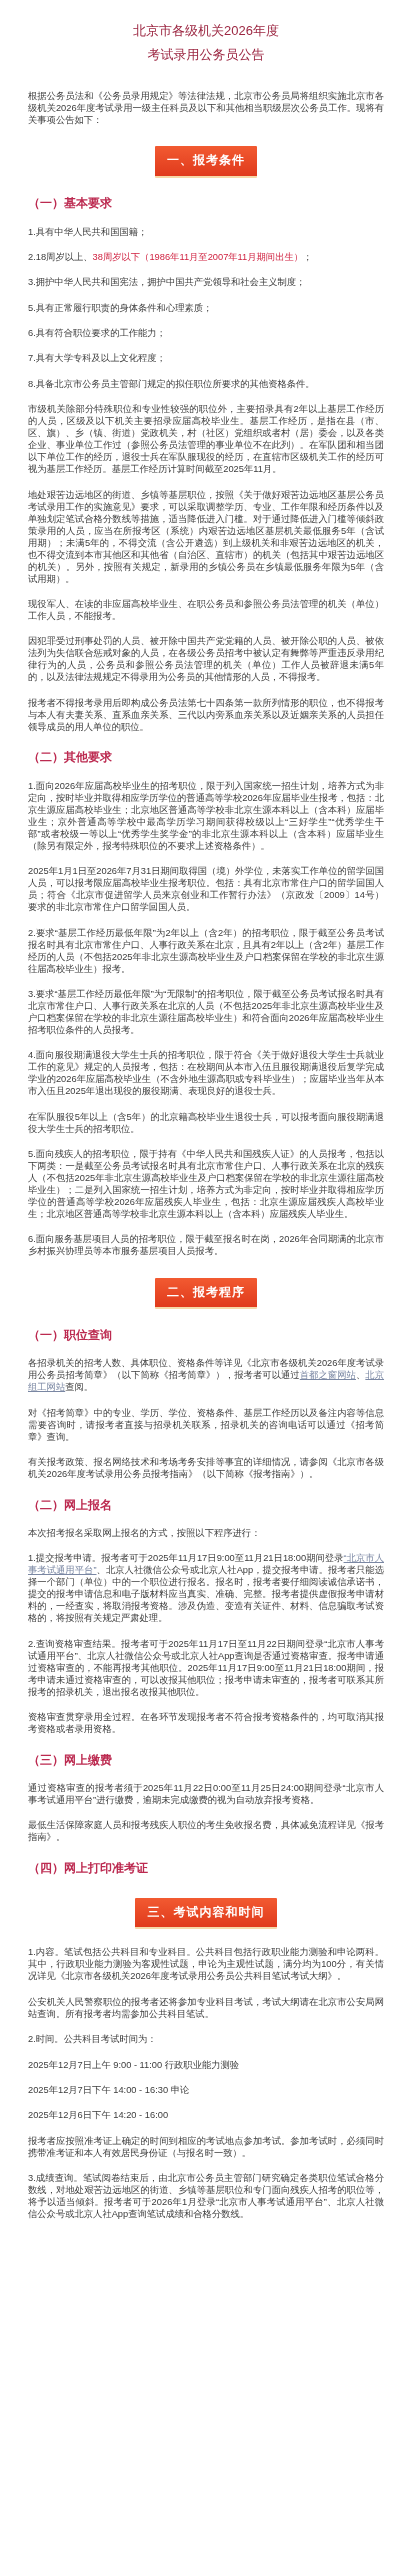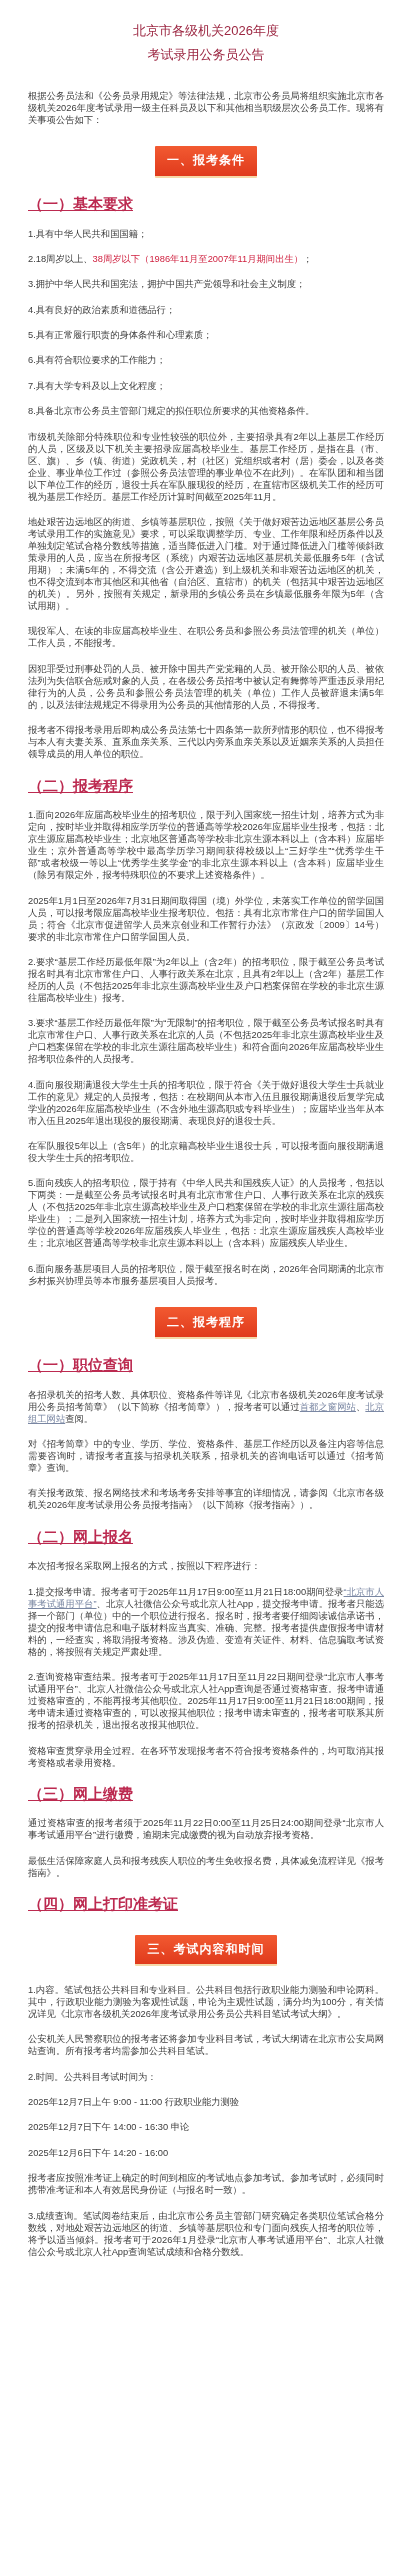--- a/index.html
+++ b/index.html
@@ -1,48 +1,47 @@
 <!DOCTYPE html>
 <html style="--title-color: #9c2742;font-size:8.2px"><head>
 <meta charset="utf-8">
 <style>
   html,body{margin:0;padding:0;background:#ffffff;}
   body{font-family:"Liberation Sans","DejaVu Sans",sans-serif;color:#3c3c3c;}
   .page{width:412px;min-height:3993px;margin:0 auto;box-sizing:border-box;padding:12.4px 28px 24px;background:#ffffff;}
   h1{color:#9c2742;font-size:13px;line-height:1.85;text-align:center;font-weight:normal;margin:6.2px 0 23px;}
   main p{font-size:9.3px;line-height:12px;margin:13.4px 0;text-align:justify;text-justify:inter-ideograph;}
-  main h3{color:#bc2a50;font-size:15px;font-weight:bold;margin:16.5px 0 13.4px;text-decoration:underline;}
+  main h3{color:#bc2a50;font-size:12px;font-weight:bold;margin:16.5px 0 13.4px;}
   .section-btn{display:table;margin:20.6px auto 17.5px;padding:6.2px 12.4px;background:linear-gradient(180deg,#f25a31,#e03a1c);border-bottom:2.1px solid #f6d8a8;color:#ffffff;font-size:12px;font-weight:bold;letter-spacing:1px;border-radius:1px;text-align:center;}
   .run-red{color:#cf1f3e;font-weight:normal;}
   a.run-link{color:#7a87a3;text-decoration:underline;cursor:pointer;}
 </style>
 </head>
 <body>
 
 <div class="page">
   <h1><span>北京市各级机关2026年度</span><br><span>考试录用公务员公告</span></h1>
 
   <main>
       <p><span>根据公务员法和《公务员录用规定》等法律法规，北京市公务员局将组织实施北京市各级机关2026年度考试录用一级主任科员及以下和其他相当职级层次公务员工作。现将有关事项公告如下：</span></p>
       <div class="section-btn">一、报考条件</div>
       <h3>（一）基本要求</h3>
       <p><span>1.具有中华人民共和国国籍；</span></p>
       <p><span>2.18周岁以上、</span><span class="run-red">38周岁以下（1986年11月至2007年11月期间出生）</span><span>；</span></p>
       <p><span>3.拥护中华人民共和国宪法，拥护中国共产党领导和社会主义制度；</span></p>
-      <p><span>4.具有良好的政治素质和道德品行；</span></p>
       <p><span>5.具有正常履行职责的身体条件和心理素质；</span></p>
       <p><span>6.具有符合职位要求的工作能力；</span></p>
       <p><span>7.具有大学专科及以上文化程度；</span></p>
       <p><span>8.具备北京市公务员主管部门规定的拟任职位所要求的其他资格条件。</span></p>
       <p><span>市级机关除部分特殊职位和专业性较强的职位外，主要招录具有2年以上基层工作经历的人员，区级及以下机关主要招录应届高校毕业生。基层工作经历，是指在县（市、区、旗）、乡（镇、街道）党政机关，村（社区）党组织或者村（居）委会，以及各类企业、事业单位工作过（参照公务员法管理的事业单位不在此列）。在军队团和相当团以下单位工作的经历，退役士兵在军队服现役的经历，在直辖市区级机关工作的经历可视为基层工作经历。基层工作经历计算时间截至2025年11月。</span></p>
       <p><span>地处艰苦边远地区的街道、乡镇等基层职位，按照《关于做好艰苦边远地区基层公务员考试录用工作的实施意见》要求，可以采取调整学历、专业、工作年限和经历条件以及单独划定笔试合格分数线等措施，适当降低进入门槛。对于通过降低进入门槛等倾斜政策录用的人员，应当在所报考区（系统）内艰苦边远地区基层机关最低服务5年（含试用期）；未满5年的，不得交流（含公开遴选）到上级机关和非艰苦边远地区的机关，也不得交流到本市其他区和其他省（自治区、直辖市）的机关（包括其中艰苦边远地区的机关）。另外，按照有关规定，新录用的乡镇公务员在乡镇最低服务年限为5年（含试用期）。</span></p>
       <p><span>现役军人、在读的非应届高校毕业生、在职公务员和参照公务员法管理的机关（单位）工作人员，不能报考。</span></p>
       <p><span>因犯罪受过刑事处罚的人员、被开除中国共产党党籍的人员、被开除公职的人员、被依法列为失信联合惩戒对象的人员，在各级公务员招考中被认定有舞弊等严重违反录用纪律行为的人员，公务员和参照公务员法管理的机关（单位）工作人员被辞退未满5年的，以及法律法规规定不得录用为公务员的其他情形的人员，不得报考。</span></p>
       <p><span>报考者不得报考录用后即构成公务员法第七十四条第一款所列情形的职位，也不得报考与本人有夫妻关系、直系血亲关系、三代以内旁系血亲关系以及近姻亲关系的人员担任领导成员的用人单位的职位。</span></p>
-      <h3>（二）报考程序</h3>
+      <h3>（二）其他要求</h3>
       <p><span>1.面向2026年应届高校毕业生的招考职位，限于列入国家统一招生计划，培养方式为非定向，按时毕业并取得相应学历学位的普通高等学校2026年应届毕业生报考，包括：北京生源应届高校毕业生；北京地区普通高等学校非北京生源本科以上（含本科）应届毕业生；京外普通高等学校中最高学历学习期间获得校级以上“三好学生”“优秀学生干部”或者校级一等以上“优秀学生奖学金”的非北京生源本科以上（含本科）应届毕业生（除另有限定外，报考特殊职位的不要求上述资格条件）。</span></p>
       <p><span>2025年1月1日至2026年7月31日期间取得国（境）外学位，未落实工作单位的留学回国人员，可以报考限应届高校毕业生报考职位。包括：具有北京市常住户口的留学回国人员；符合《北京市促进留学人员来京创业和工作暂行办法》（京政发〔2009〕14号）要求的非北京市常住户口留学回国人员。</span></p>
       <p><span>2.要求“基层工作经历最低年限”为2年以上（含2年）的招考职位，限于截至公务员考试报名时具有北京市常住户口、人事行政关系在北京，且具有2年以上（含2年）基层工作经历的人员（不包括2025年非北京生源高校毕业生及户口档案保留在学校的非北京生源往届高校毕业生）报考。</span></p>
       <p><span>3.要求“基层工作经历最低年限”为“无限制”的招考职位，限于截至公务员考试报名时具有北京市常住户口、人事行政关系在北京的人员（不包括2025年非北京生源高校毕业生及户口档案保留在学校的非北京生源往届高校毕业生）和符合面向2026年应届高校毕业生招考职位条件的人员报考。</span></p>
       <p><span>4.面向服役期满退役大学生士兵的招考职位，限于符合《关于做好退役大学生士兵就业工作的意见》规定的人员报考，包括：在校期间从本市入伍且服役期满退役后复学完成学业的2026年应届高校毕业生（不含外地生源高职或专科毕业生）；应届毕业当年从本市入伍且2025年退出现役的服役期满、表现良好的退役士兵。</span></p>
       <p><span>在军队服役5年以上（含5年）的北京籍高校毕业生退役士兵，可以报考面向服役期满退役大学生士兵的招考职位。</span></p>
       <p><span>5.面向残疾人的招考职位，限于持有《中华人民共和国残疾人证》的人员报考，包括以下两类：一是截至公务员考试报名时具有北京市常住户口、人事行政关系在北京的残疾人（不包括2025年非北京生源高校毕业生及户口档案保留在学校的非北京生源往届高校毕业生）；二是列入国家统一招生计划，培养方式为非定向，按时毕业并取得相应学历学位的普通高等学校2026年应届残疾人毕业生，包括：北京生源应届残疾人高校毕业生；北京地区普通高等学校非北京生源本科以上（含本科）应届残疾人毕业生。</span></p>
       <p><span>6.面向服务基层项目人员的招考职位，限于截至报名时在岗，2026年合同期满的北京市乡村振兴协理员等本市服务基层项目人员报考。</span></p>
       <div class="section-btn">二、报考程序</div>
       <h3>（一）职位查询</h3>

